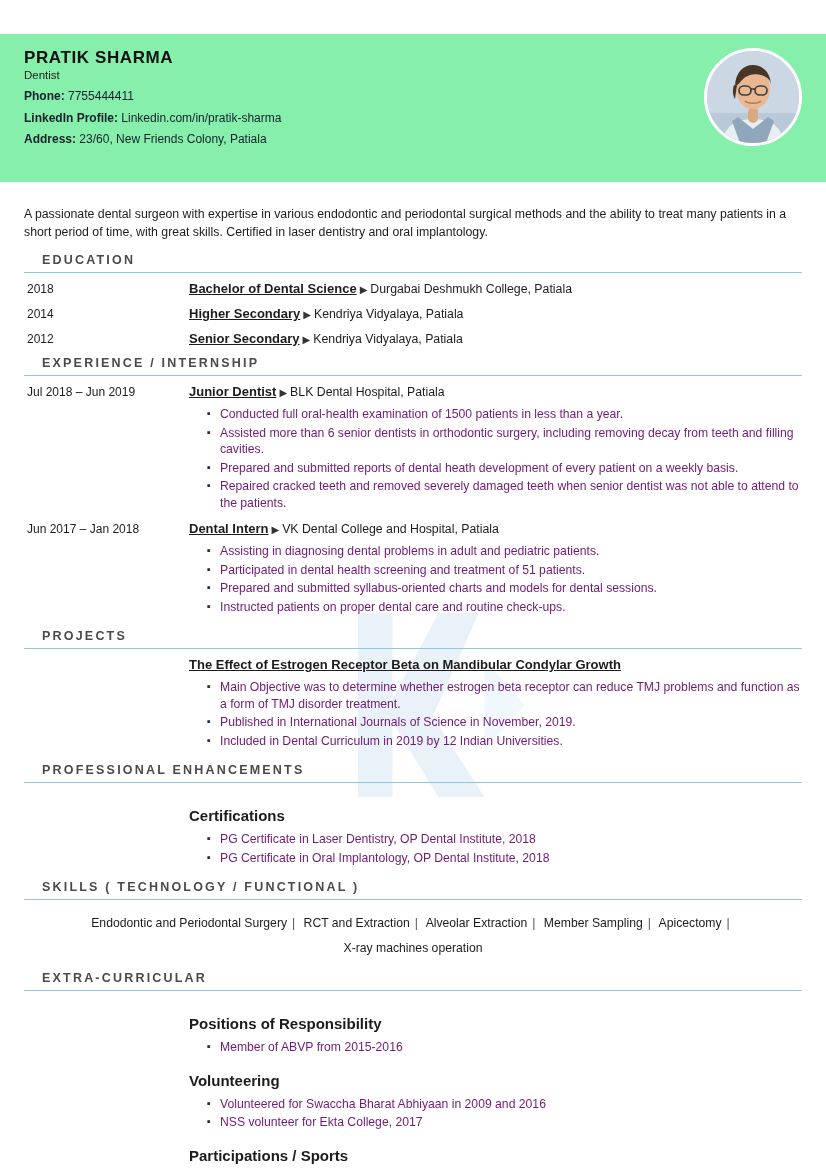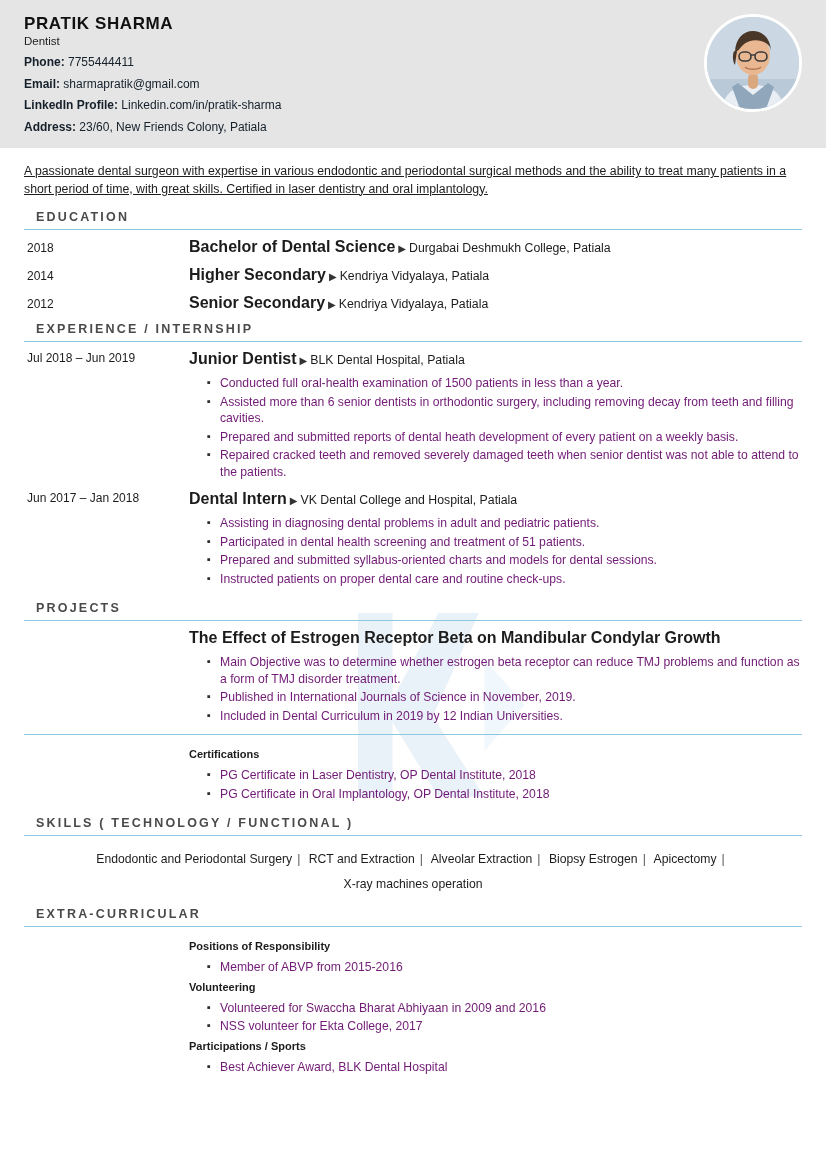--- a/index.html
+++ b/index.html
@@ -11,24 +11,25 @@
     width: 826px;
     height: 1169px;
     position: relative;
     font-family: "Liberation Sans", sans-serif;
     color: #1a1a1a;
     overflow: hidden;
   }
 
   
   .header {
-    background: #e5e5e5;
+    background: #86efac;
     padding: 12px 24px 14px 24px;
     position: relative;
     height: 148px;
+    margin-top: 34px;
   }
   .name {
     font-size: 17px;
     font-weight: bold;
     letter-spacing: 0.6px;
     color: #111;
     margin: 2px 0 1px 0;
   }
   .role {
     font-size: 11.5px;
@@ -70,30 +71,29 @@
   
   .body {
     position: relative;
     z-index: 1;
     padding: 0 24px;
   }
   .summary {
     font-size: 12.3px;
     line-height: 17.5px;
     color: #1c1c1c;
-    margin: 15px 0 12px 0;
-    text-decoration: underline;
+    margin: 24px 0 12px 0;
   }
 
   .section-title {
     font-size: 12.5px;
     font-weight: bold;
     letter-spacing: 2.2px;
     color: #4a4a4a;
-    margin: 10px 0 5px 12px;
+    margin: 10px 0 5px 18px;
     text-transform: uppercase;
   }
   .rule {
     border: none;
     border-top: 1.6px solid #8cc9e0;
     margin: 0 0 8px 0;
   }
 
   .row {
     display: flex;
@@ -107,21 +107,22 @@
     padding-top: 1px;
     padding-left: 3px;
   }
   .row .right {
     flex: 1;
     font-size: 12.3px;
     color: #1c1c1c;
   }
   .row .right .title {
     font-weight: bold;
-    font-size: 16px;
+    font-size: 13px;
+    text-decoration: underline;
   }
   .arrow {
     color: #333;
     font-size: 10px;
     padding: 0 3px;
   }
 
   ul.bullets {
     margin: 7px 0 4px 0;
     padding-left: 18px;
@@ -139,22 +140,22 @@
     content: "▪";
     position: absolute;
     left: 0;
     top: -1px;
     color: #2b2b2b;
     font-size: 11px;
   }
 
   .sub-head {
     font-weight: bold;
-    font-size: 11px;
-    margin-top: 5px;
+    font-size: 15px;
+    margin-top: 16px;
     margin-bottom: 2px;
   }
 
   .skills-wrap {
     text-align: center;
     font-size: 12.2px;
     line-height: 25px;
     color: #1c1c1c;
     padding: 3px 30px 0 30px;
   }
@@ -165,24 +166,20 @@
 </head>
 <body>
 
 <div class="header">
   <div class="name">PRATIK SHARMA</div>
   <div class="role">Dentist</div>
 
   <div class="contact-line">
     <b>Phone:</b>
     <span>7755444411</span>
-  </div>
-  <div class="contact-line">
-    <b>Email:</b>
-    <span>sharmapratik@gmail.com</span>
   </div>
   <div class="contact-line">
     <b>LinkedIn Profile:</b>
     <span>Linkedin.com/in/pratik-sharma</span>
   </div>
   <div class="contact-line">
     <b>Address:</b>
     <span>23/60, New Friends Colony, Patiala</span>
   </div>
 
@@ -272,39 +269,40 @@
     <div class="right">
       <span class="title">The Effect of Estrogen Receptor Beta on Mandibular Condylar Growth</span>
       <ul class="bullets">
         <li>Main Objective was to determine whether estrogen beta receptor can reduce TMJ problems and function as a form of TMJ disorder treatment.</li>
         <li>Published in International Journals of Science in November, 2019.</li>
         <li>Included in Dental Curriculum in 2019 by 12 Indian Universities.</li>
       </ul>
     </div>
   </div>
 
+  <div class="section-title">PROFESSIONAL ENHANCEMENTS</div>
   <hr class="rule">
   <div class="row">
     <div class="left"></div>
     <div class="right">
       <div class="sub-head">Certifications</div>
       <ul class="bullets">
         <li>PG Certificate in Laser Dentistry, OP Dental Institute, 2018</li>
         <li>PG Certificate in Oral Implantology, OP Dental Institute, 2018</li>
       </ul>
     </div>
   </div>
 
   <div class="section-title">SKILLS ( TECHNOLOGY / FUNCTIONAL )</div>
   <hr class="rule">
   <div class="skills-wrap">
     <span>Endodontic and Periodontal Surgery</span><span class="sep">|</span>
     <span>RCT and Extraction</span><span class="sep">|</span>
     <span>Alveolar Extraction</span><span class="sep">|</span>
-    <span>Biopsy Estrogen</span><span class="sep">|</span>
+    <span>Member Sampling</span><span class="sep">|</span>
     <span>Apicectomy</span><span class="sep">|</span>
     <br>
     <span>X-ray machines operation</span>
   </div>
 
   <div class="section-title">EXTRA-CURRICULAR</div>
   <hr class="rule">
 
   <div class="row">
     <div class="left"></div>

